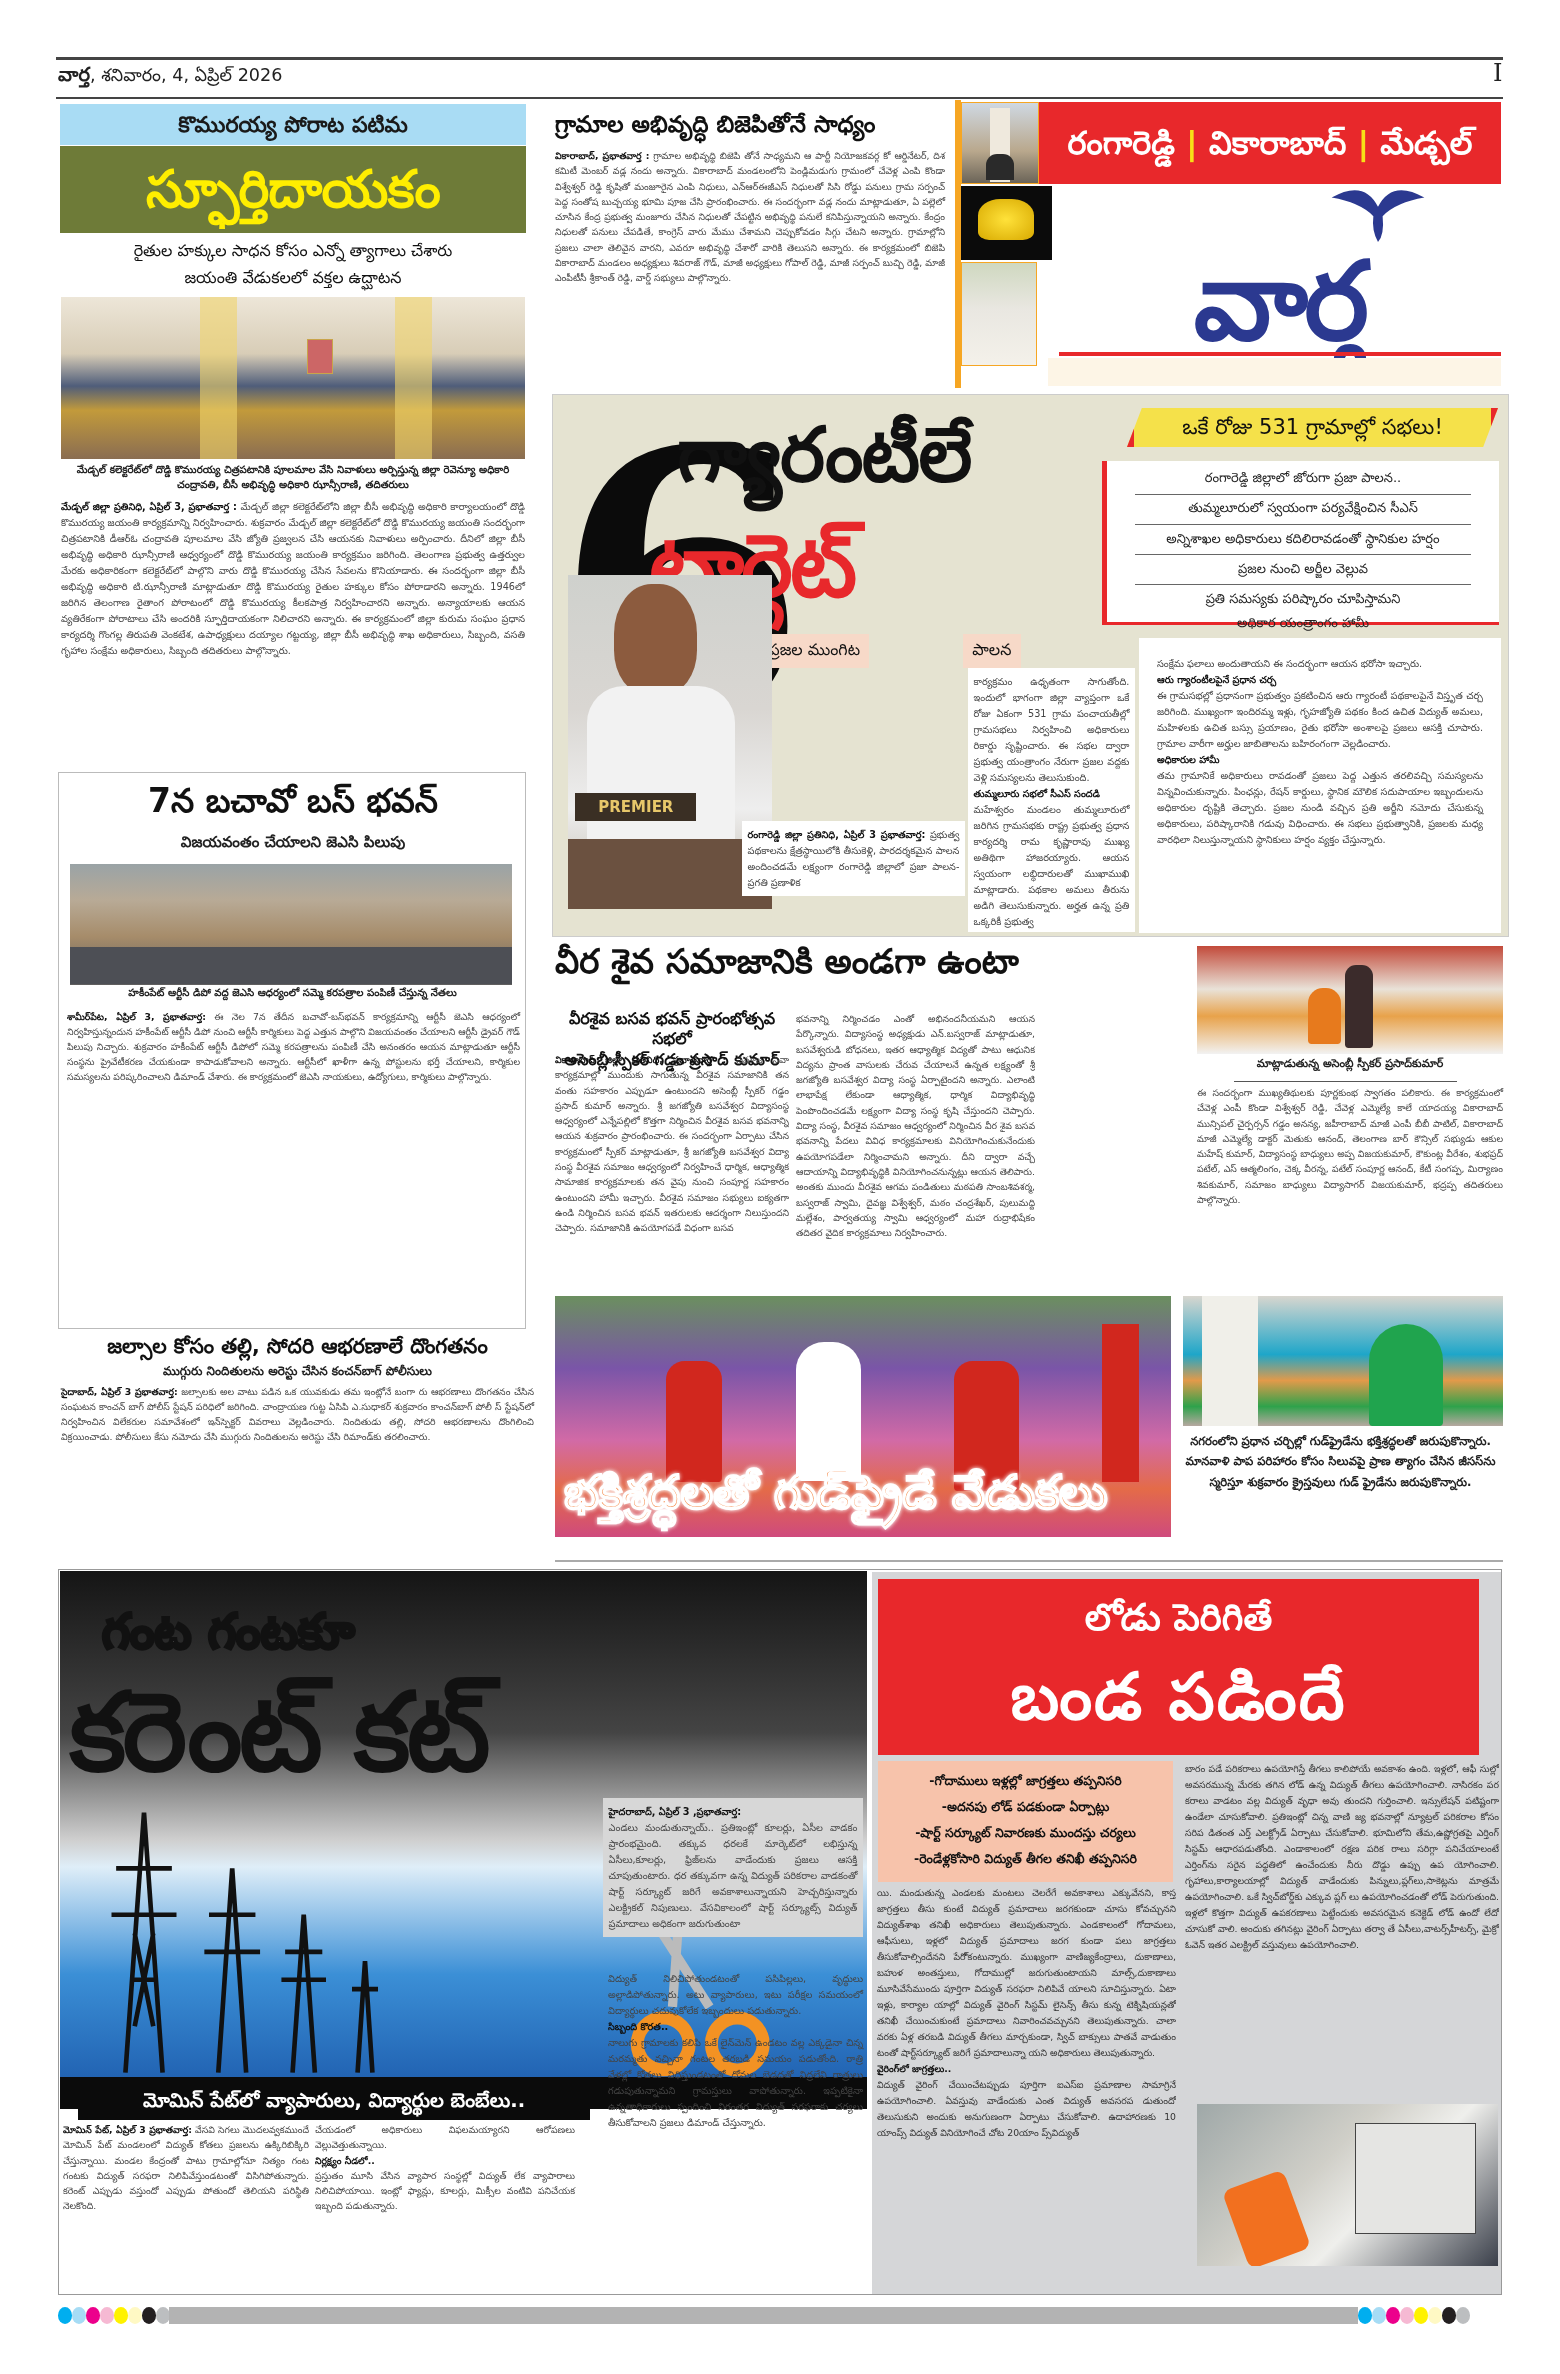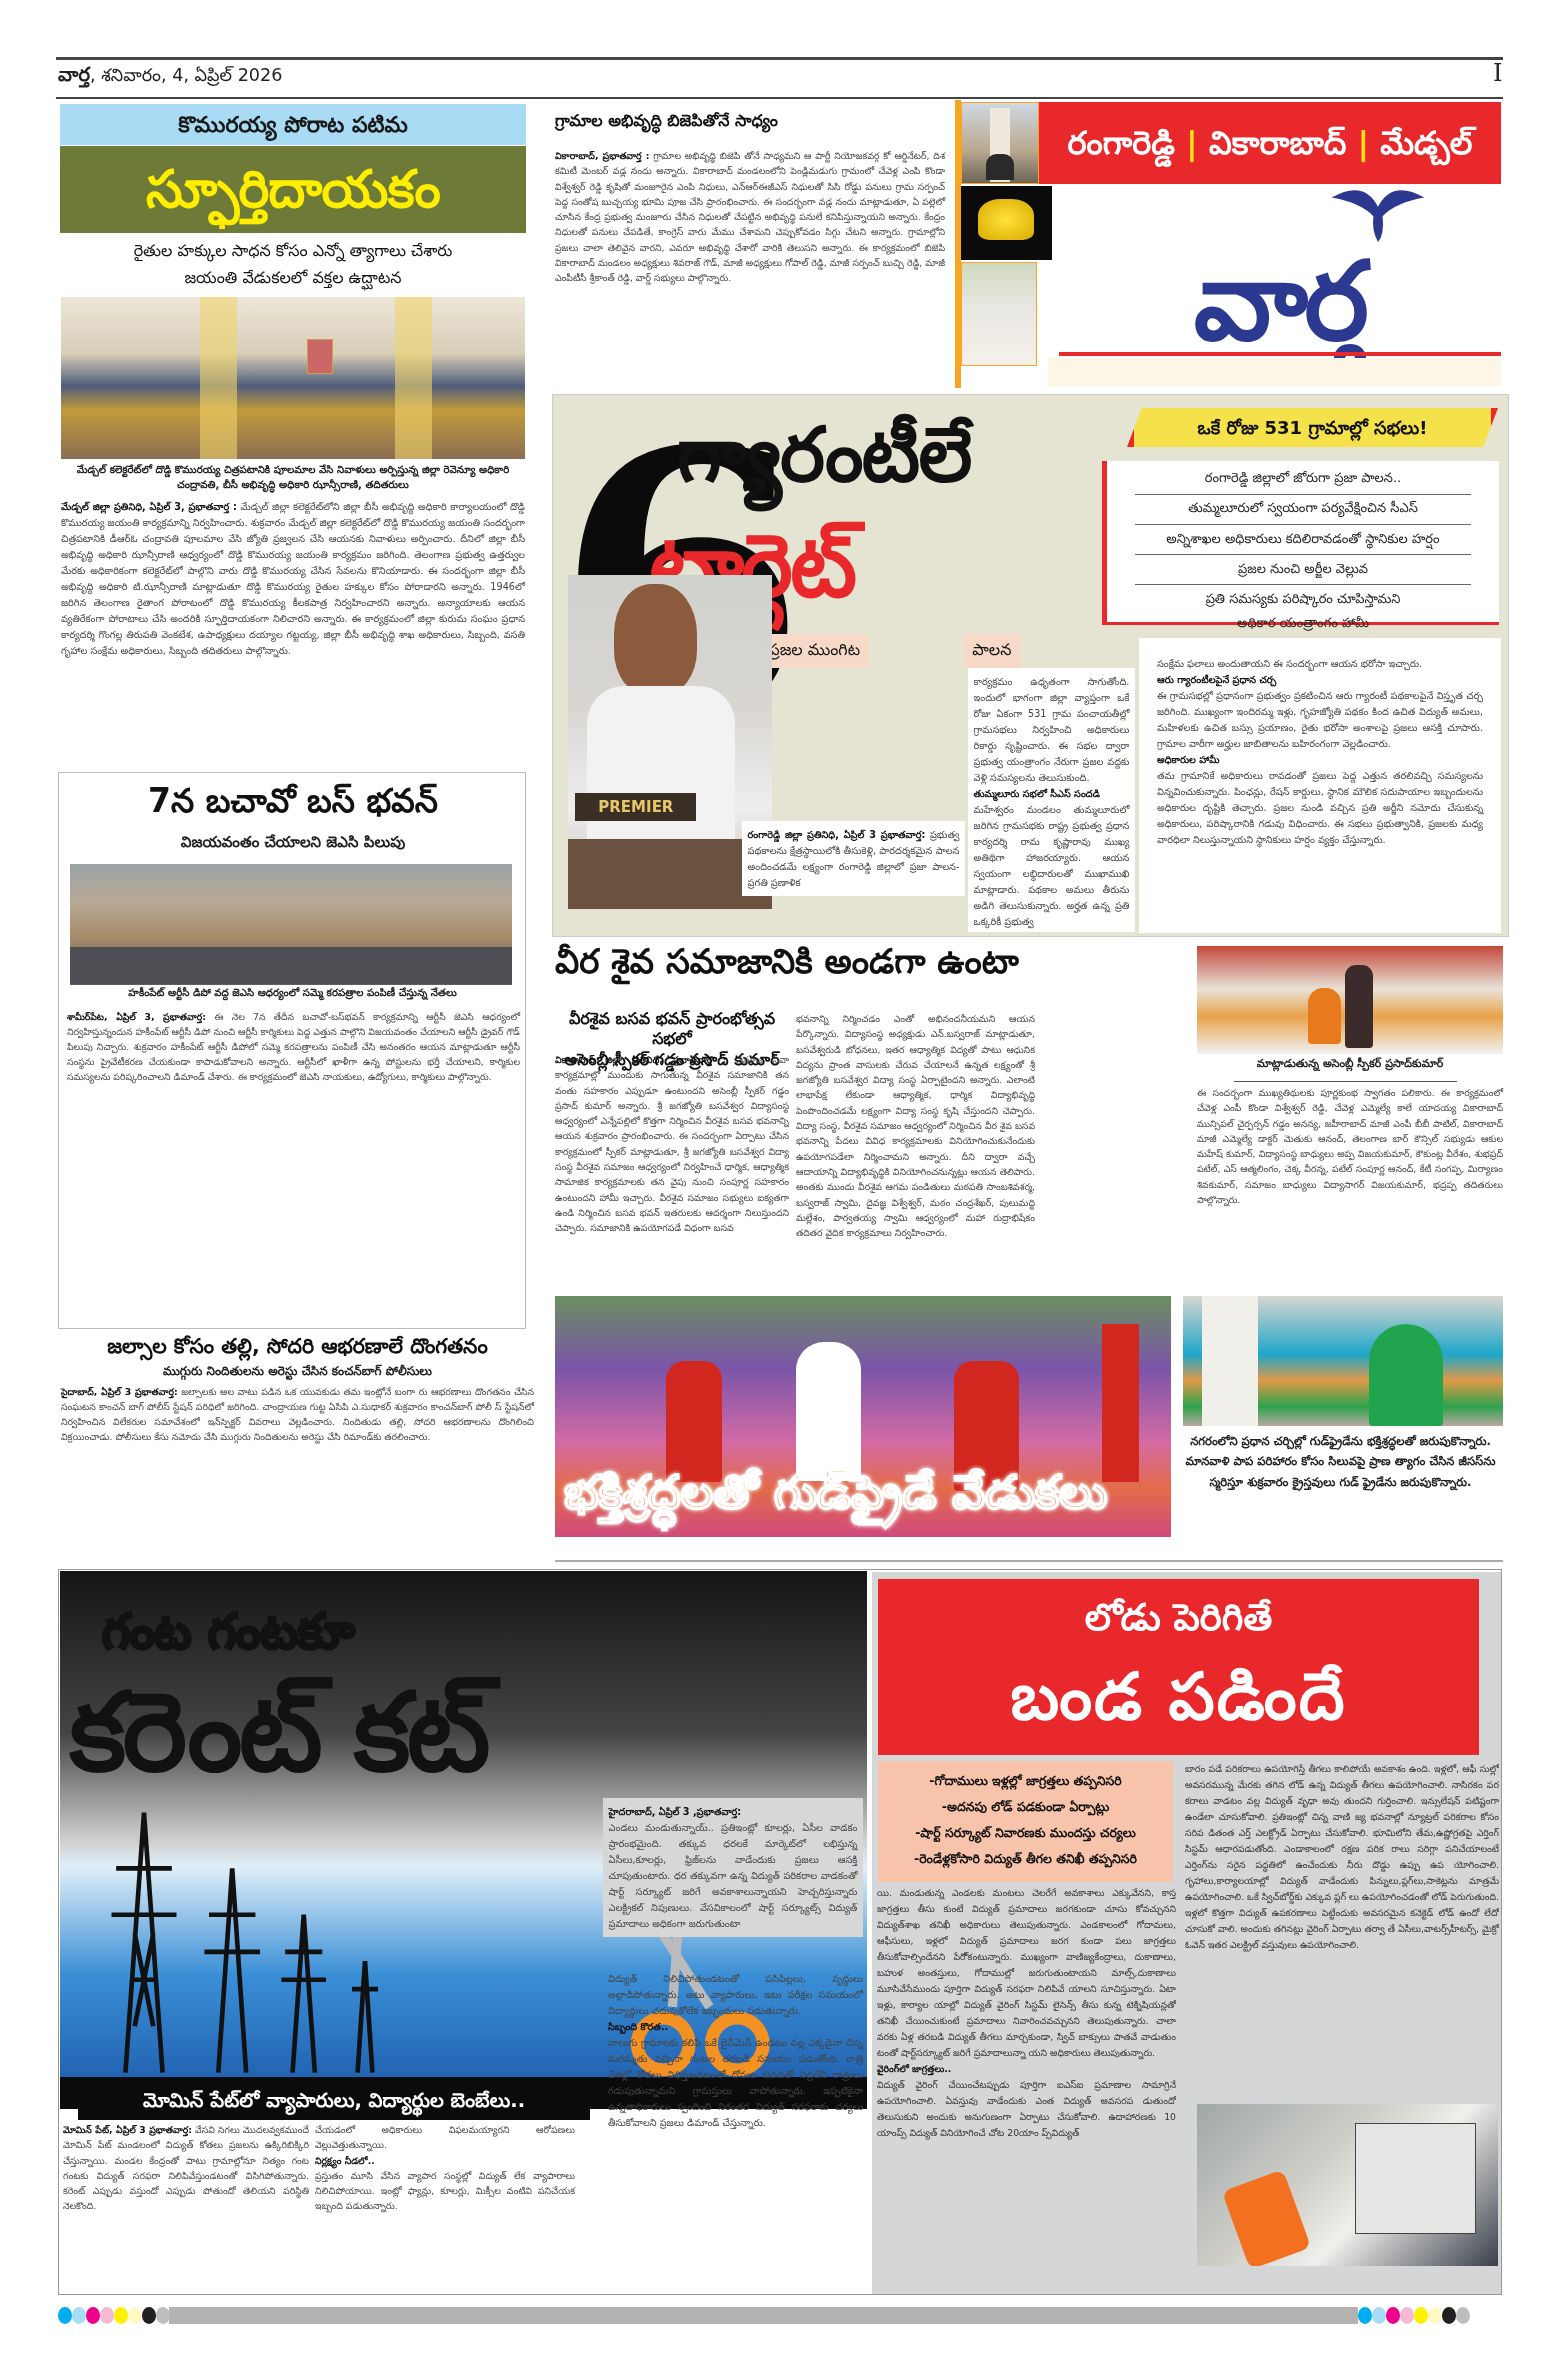--- a/index.html
+++ b/index.html
@@ -37,21 +37,21 @@
   <div style="position:absolute;left:139px;top:0;width:37px;height:162px;background:#f0d36a;opacity:.6"></div>
   <div style="position:absolute;left:334px;top:0;width:37px;height:162px;background:#f0d36a;opacity:.6"></div>
   <div style="position:absolute;left:246px;top:42px;width:26px;height:35px;background:#c66;border:1.9px solid #c9a44a"></div>
 </div>
 <div class="abs center" style="left:61px; top:462px; width:464px; font-size:10.2px; line-height:15px; font-weight:bold; color:#222;">మేడ్చల్ కలెక్టరేట్‌లో దొడ్డి కొమురయ్య చిత్రపటానికి పూలమాల వేసి నివాళులు అర్పిస్తున్న జిల్లా రెవెన్యూ అధికారి చంద్రావతి, బీసీ అభివృద్ధి అధికారి ఝాన్సీరాణి, తదితరులు</div>
 <div class="abs body-text" style="left:61px; top:499px; width:464px;">
   <b>మేడ్చల్ జిల్లా ప్రతినిధి, ఏప్రిల్ 3, ప్రభాతవార్త :</b>
   <span>మేడ్చల్ జిల్లా కలెక్టరేట్‌లోని జిల్లా బీసీ అభివృద్ధి అధికారి కార్యాలయంలో దొడ్డి కొమురయ్య జయంతి కార్యక్రమాన్ని నిర్వహించారు. శుక్రవారం మేడ్చల్ జిల్లా కలెక్టరేట్‌లో దొడ్డి కొమురయ్య జయంతి సందర్భంగా చిత్రపటానికి డీఆర్‌ఓ చంద్రావతి పూలమాల వేసి జ్యోతి ప్రజ్వలన చేసి ఆయనకు నివాళులు అర్పించారు. దీనిలో జిల్లా బీసీ అభివృద్ధి అధికారి ఝాన్సీరాణి ఆధ్వర్యంలో దొడ్డి కొమురయ్య జయంతి కార్యక్రమం జరిగింది. తెలంగాణ ప్రభుత్వ ఉత్తర్వుల మేరకు అధికారికంగా కలెక్టరేట్‌లో పాల్గొని వారు దొడ్డి కొమురయ్య చేసిన సేవలను కొనియాడారు. ఈ సందర్భంగా జిల్లా బీసీ అభివృద్ధి అధికారి టి.ఝాన్సీరాణి మాట్లాడుతూ దొడ్డి కొమురయ్య రైతుల హక్కుల కోసం పోరాడారని అన్నారు. 1946లో జరిగిన తెలంగాణ రైతాంగ పోరాటంలో దొడ్డి కొమురయ్య కీలకపాత్ర నిర్వహించారని అన్నారు. అన్యాయాలకు ఆయన వ్యతిరేకంగా పోరాటాలు చేసి అందరికి స్ఫూర్తిదాయకంగా నిలిచారని అన్నారు. ఈ కార్యక్రమంలో జిల్లా కురుమ సంఘం ప్రధాన కార్యదర్శి గొంగల్ల తిరుపతి వెంకటేశ, ఉపాధ్యక్షులు దయ్యాల గట్టయ్య, జిల్లా బీసీ అభివృద్ధి శాఖ అధికారులు, సిబ్బంది, వసతి గృహాల సంక్షేమ అధికారులు, సిబ్బంది తదితరులు పాల్గొన్నారు.</span>
 </div>
 
-<div class="abs" style="left:555px; top:111px; width:390px; font-size:16px; font-weight:bold; color:#111;">గ్రామాల అభివృద్ధి బిజెపితోనే సాధ్యం</div>
+<div class="abs" style="left:555px; top:111px; width:390px; font-size:23px; font-weight:bold; color:#111;">గ్రామాల అభివృద్ధి బిజెపితోనే సాధ్యం</div>
 <div class="abs body-text" style="left:555px; top:148px; width:390px; font-size:9.3px; line-height:15.3px;">
   <b>వికారాబాద్, ప్రభాతవార్త :</b>
   <span>గ్రామాల అభివృద్ధి బిజెపి తోనే సాధ్యమని ఆ పార్టీ నియోజకవర్గ కో ఆర్డినేటర్, దిశ కమిటీ మెంబర్ వడ్ల నందు అన్నారు. వికారాబాద్ మండలంలోని పెండ్లిమడుగు గ్రామంలో చేవెళ్ల ఎంపి కొండా విశ్వేశ్వర్ రెడ్డి కృషితో మంజూరైన ఎంపి నిధులు, ఎన్ఆర్ఈజీఎస్ నిధులతో సిసి రోడ్డు పనులు గ్రామ సర్పంచ్ పెద్ద సంతోష బుచ్చయ్య భూమి పూజ చేసి ప్రారంభించారు. ఈ సందర్భంగా వడ్ల నందు మాట్లాడుతూ, ఏ పల్లెలో చూసిన కేంద్ర ప్రభుత్వ మంజూరు చేసిన నిధులతో చేపట్టిన అభివృద్ధి పనులే కనిపిస్తున్నాయని అన్నారు. కేంద్రం నిధులతో పనులు చేపడితే, కాంగ్రెస్ వారు మేము చేశామని చెప్పుకోవడం సిగ్గు చేటని అన్నారు. గ్రామాల్లోని ప్రజలు చాలా తెలివైన వారని, ఎవరూ అభివృద్ధి చేశారో వారికి తెలుసని అన్నారు. ఈ కార్యక్రమంలో బిజెపి వికారాబాద్ మండలం అధ్యక్షులు శివరాజ్ గౌడ్, మాజీ అధ్యక్షులు గోపాల్ రెడ్డి, మాజీ సర్పంచ్ బుచ్చి రెడ్డి, మాజీ ఎంపీటీసీ శ్రీకాంత్ రెడ్డి, వార్డ్ సభ్యులు పాల్గొన్నారు.</span>
 </div>
 
 <div class="abs" style="left:955px; top:100px; width:5.6px; height:288px; background:#f6a623;"></div>
 <div class="photo" style="left:961px; top:102px; width:78px; height:82px; background:linear-gradient(180deg,#cfd8e2 0%,#b9a88d 60%,#6b6458 100%); border:1.9px solid #f6a623;">
   <div style="position:absolute;left:28px;top:4.6px;width:20.4px;height:74px;background:#efe9dd;"></div>
   <div style="position:absolute;left:24px;top:51px;width:28px;height:26px;background:#2a2a2a;border-radius:11px 11px 0 0;"></div>
 </div>
@@ -81,21 +81,21 @@
 <div class="abs" style="left:677px; top:408px; font-size:76px; font-weight:bold; color:#111; line-height:93px; letter-spacing:-1.9px;">గ్యారంటీలే</div>
 <div class="abs" style="left:649px; top:515px; font-size:87px; font-weight:bold; color:#e8282b; line-height:102px; letter-spacing:-2.8px;">టార్గెట్</div>
 <div class="abs" style="left:759px; top:634px; padding:5.6px 9.3px; background:#f7d9c8; font-size:16px; color:#111;">ప్రజల ముంగిట</div>
 <div class="abs" style="left:963px; top:634px; padding:5.6px 9.3px; background:#f7d9c8; font-size:16px; color:#111;">పాలన</div>
 <div class="photo" style="left:568px; top:575px; width:204px; height:334px; background:linear-gradient(180deg,#cfd1cd 0%,#d9d6d2 40%,#eeeeee 70%,#bcb5a8 100%);">
   <div style="position:absolute;left:46px;top:9.3px;width:83px;height:111px;border-radius:45% 45% 40% 40%;background:#8c5b3e;"></div>
   <div style="position:absolute;left:18.6px;top:111px;width:148px;height:176px;border-radius:37px 37px 0 0;background:#f2f2f2;"></div>
   <div style="position:absolute;left:7.4px;top:218px;width:121px;height:28px;background:#3a2f24;color:#e7c76a;font-size:15px;font-weight:bold;line-height:28px;text-align:center;">PREMIER</div>
   <div style="position:absolute;left:0;top:264px;width:204px;height:70px;background:#6b5140;"></div>
 </div>
-<div class="abs" style="left:1127px; top:408px; width:371px; height:39px; background:#f5e14a; text-align:center; line-height:39px; font-size:18px; font-weight:bold; color:#111; clip-path:polygon(4% 0,100% 0,96% 100%,0 100%); border-left:7.4px solid #e8282b; border-right:7.4px solid #e8282b;">ఒకే రోజు 531 గ్రామాల్లో సభలు!</div>
+<div class="abs" style="left:1127px; top:408px; width:371px; height:39px; background:#f5e14a; text-align:center; line-height:39px; font-size:21px; font-weight:normal; color:#111; clip-path:polygon(4% 0,100% 0,96% 100%,0 100%); border-left:7.4px solid #e8282b; border-right:7.4px solid #e8282b;">ఒకే రోజు 531 గ్రామాల్లో సభలు!</div>
 <div class="abs" style="left:1102px; top:461px; width:397px; height:164px; background:#fff; border-left:5.6px solid #e8282b; border-bottom:3.7px solid #e8282b; padding:3.7px 28px;">
   <div class="bullet-line">రంగారెడ్డి జిల్లాలో జోరుగా ప్రజా పాలన..</div>
   <div class="bullet-line">తుమ్మలూరులో స్వయంగా పర్యవేక్షించిన సీఎస్</div>
   <div class="bullet-line">అన్నిశాఖల అధికారులు కదిలిరావడంతో స్థానికుల హర్షం</div>
   <div class="bullet-line">ప్రజల నుంచి అర్జీల వెల్లువ</div>
   <div style="font-size:13px;text-align:center;padding-top:5.6px;">ప్రతి సమస్యకు పరిష్కారం చూపిస్తామని</div>
   <div style="font-size:13px;text-align:center;padding-top:5.6px;">అధికార యంత్రాంగం హామీ</div>
 </div>
 <div class="abs body-text" style="left:742px; top:821px; width:223px; padding:5.6px; background:#fff; font-size:9.7px;">
   <b>రంగారెడ్డి జిల్లా ప్రతినిధి, ఏప్రిల్ 3 ప్రభాతవార్త:</b>

